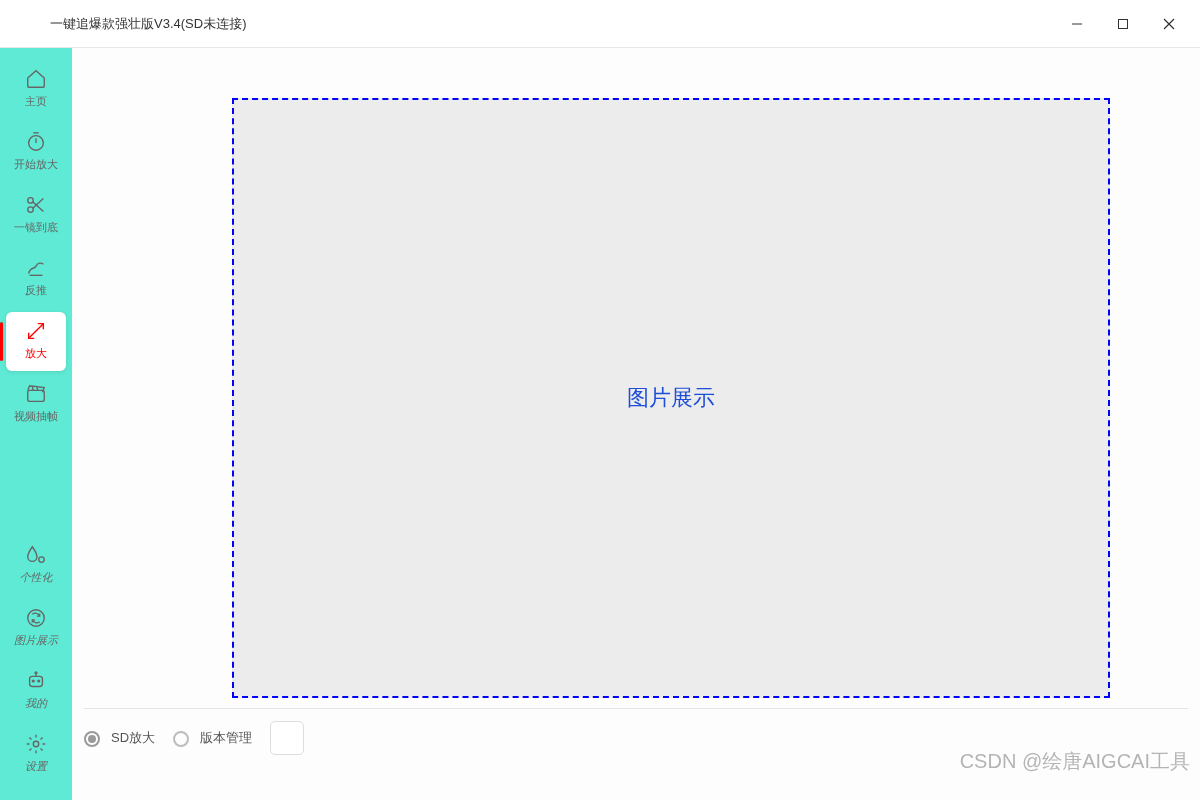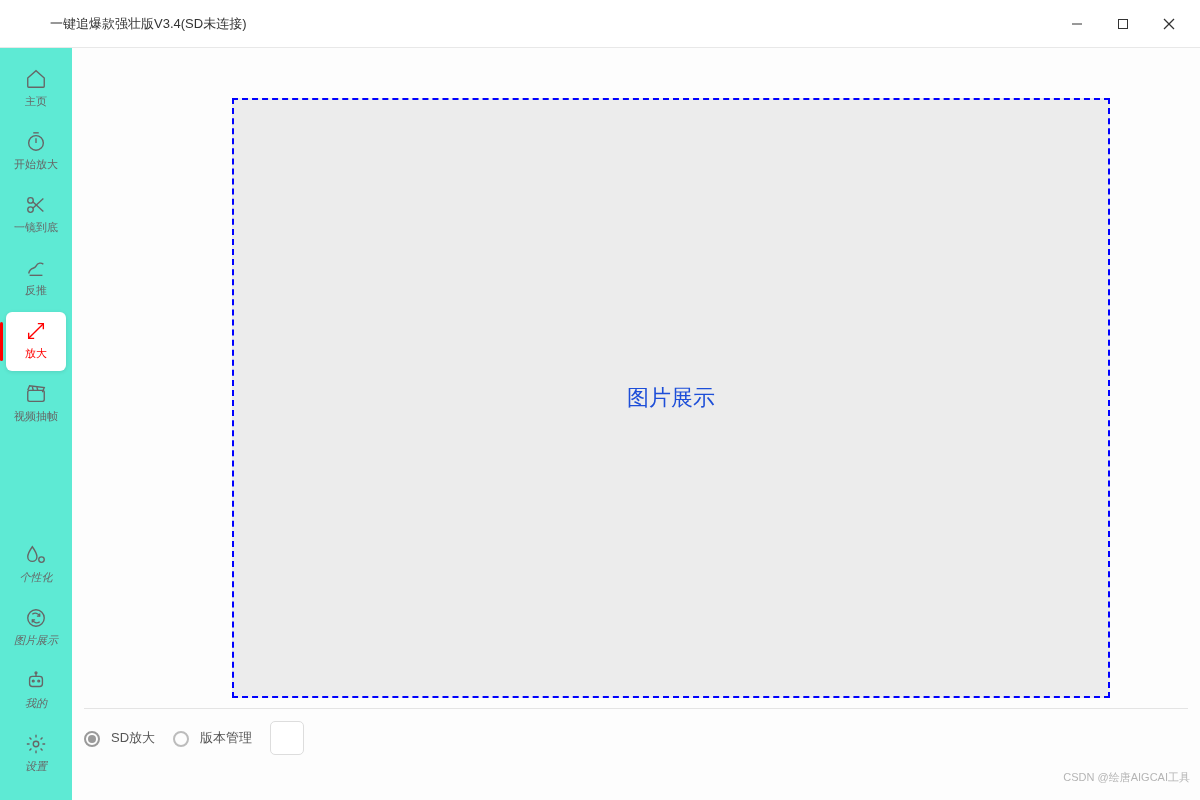--- a/index.html
+++ b/index.html
@@ -187,23 +187,23 @@
       width: 34px;
       height: 34px;
       border: 1px solid #ddd;
       border-radius: 5px;
       background: #fff;
       cursor: pointer;
     }
     .watermark {
       position: absolute;
       right: 10px;
-      bottom: 15px;
+      bottom: 25px;
       color: rgba(120,120,120,0.55);
-      font-size: 11px;
+      font-size: 20px;
       pointer-events: none;
     }
   </style>
 </head>
 <body>
 
 <div class="titlebar">
   <div class="titlebar-title">一键追爆款强壮版V3.4(SD未连接)</div>
   <div class="window-controls">
     <div class="window-btn">

